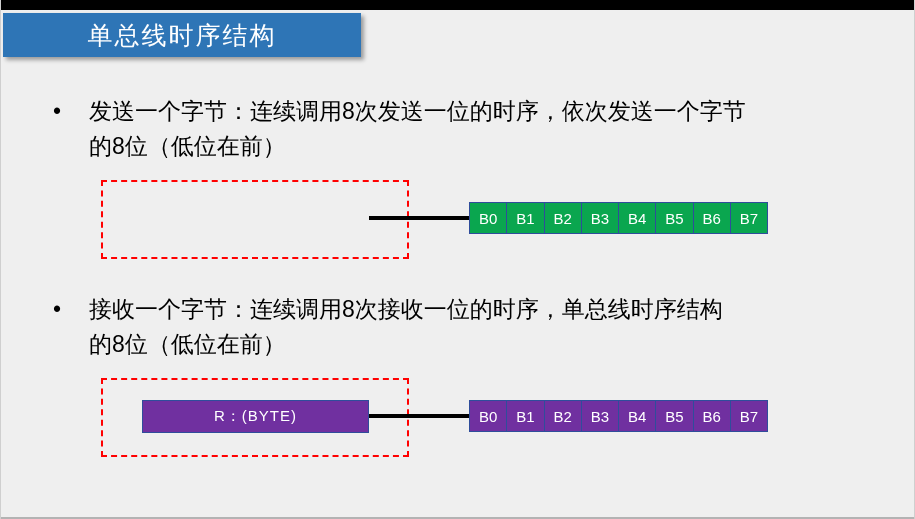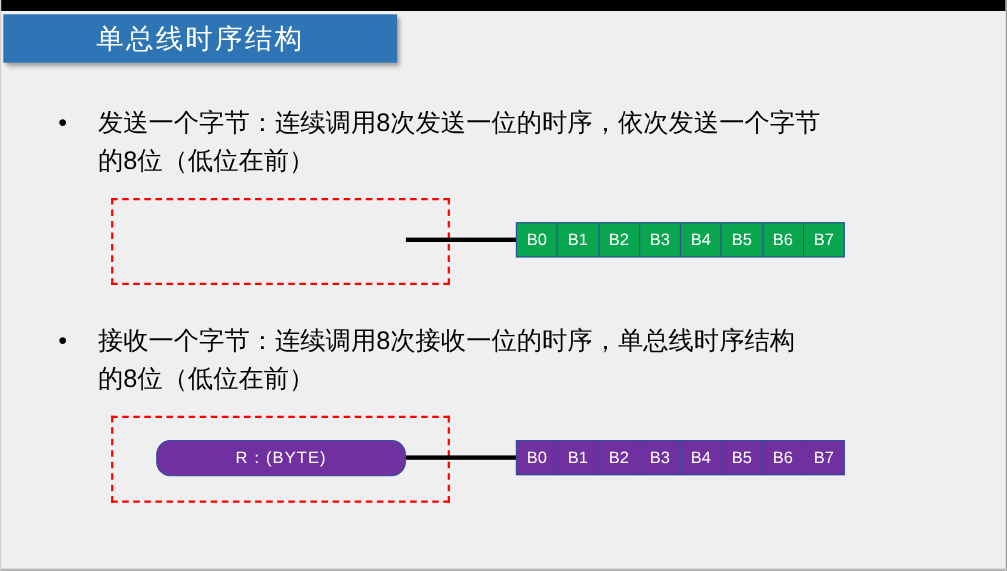--- a/index.html
+++ b/index.html
@@ -49,21 +49,21 @@
   }
   .dashed.d1{top:180px;}
   .dashed.d2{top:378px;}
   .srcbox{
     position:absolute;left:141px;width:227px;height:33px;
     border:1.5px solid #2f4d9b;box-sizing:border-box;
     display:flex;align-items:center;justify-content:center;
   }
   .srcbox span{color:#ffffff;font-size:15px;letter-spacing:1px;}
   .srcbox.s1{top:202px;background:#0aa64f;}
-  .srcbox.s2{top:400px;background:#7030a0;border-radius:13px;}
+  .srcbox.s2{top:400px;background:#7030a0;}
   .arrow{position:absolute;left:368px;width:130px;height:20px;}
   .arrow.a1{top:208px;}
   .arrow.a2{top:406px;}
   .arrow .shaft{
     position:absolute;left:0;top:8px;width:114px;height:4px;background:#000;
   }
   .arrow .head{
     position:absolute;left:113px;top:1px;width:0;height:0;
     border-left:16px solid #000;
     border-top:9px solid transparent;

